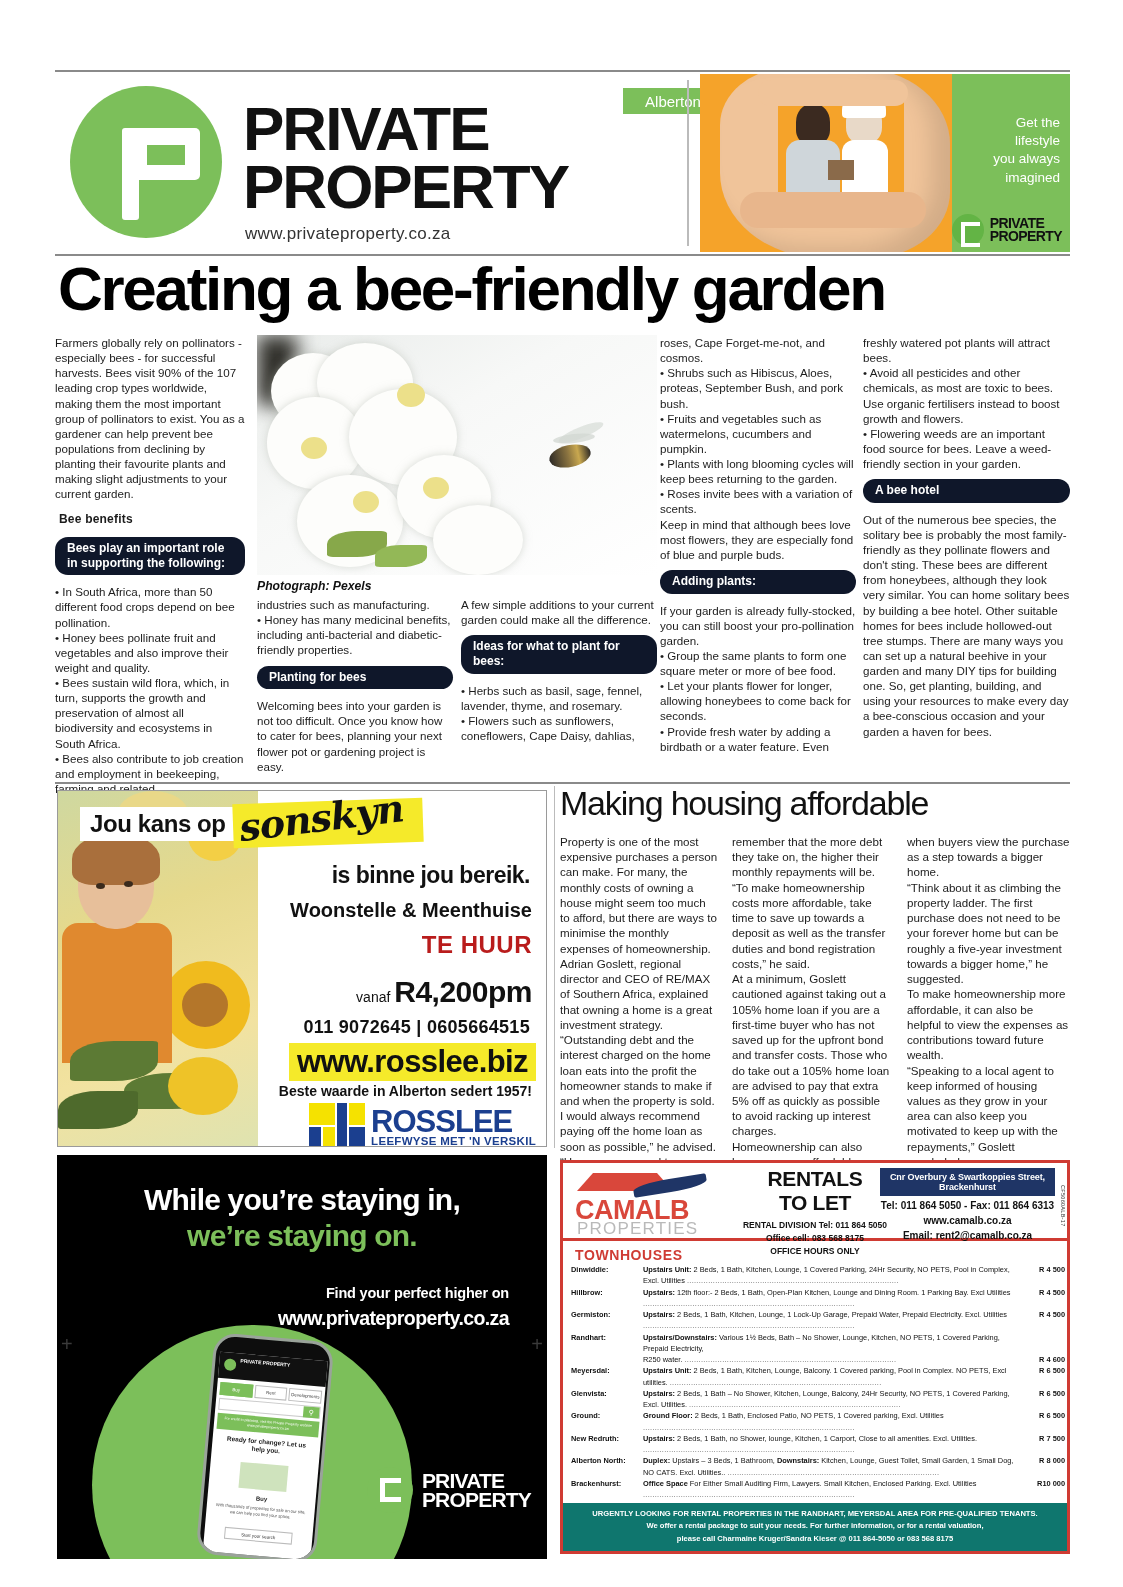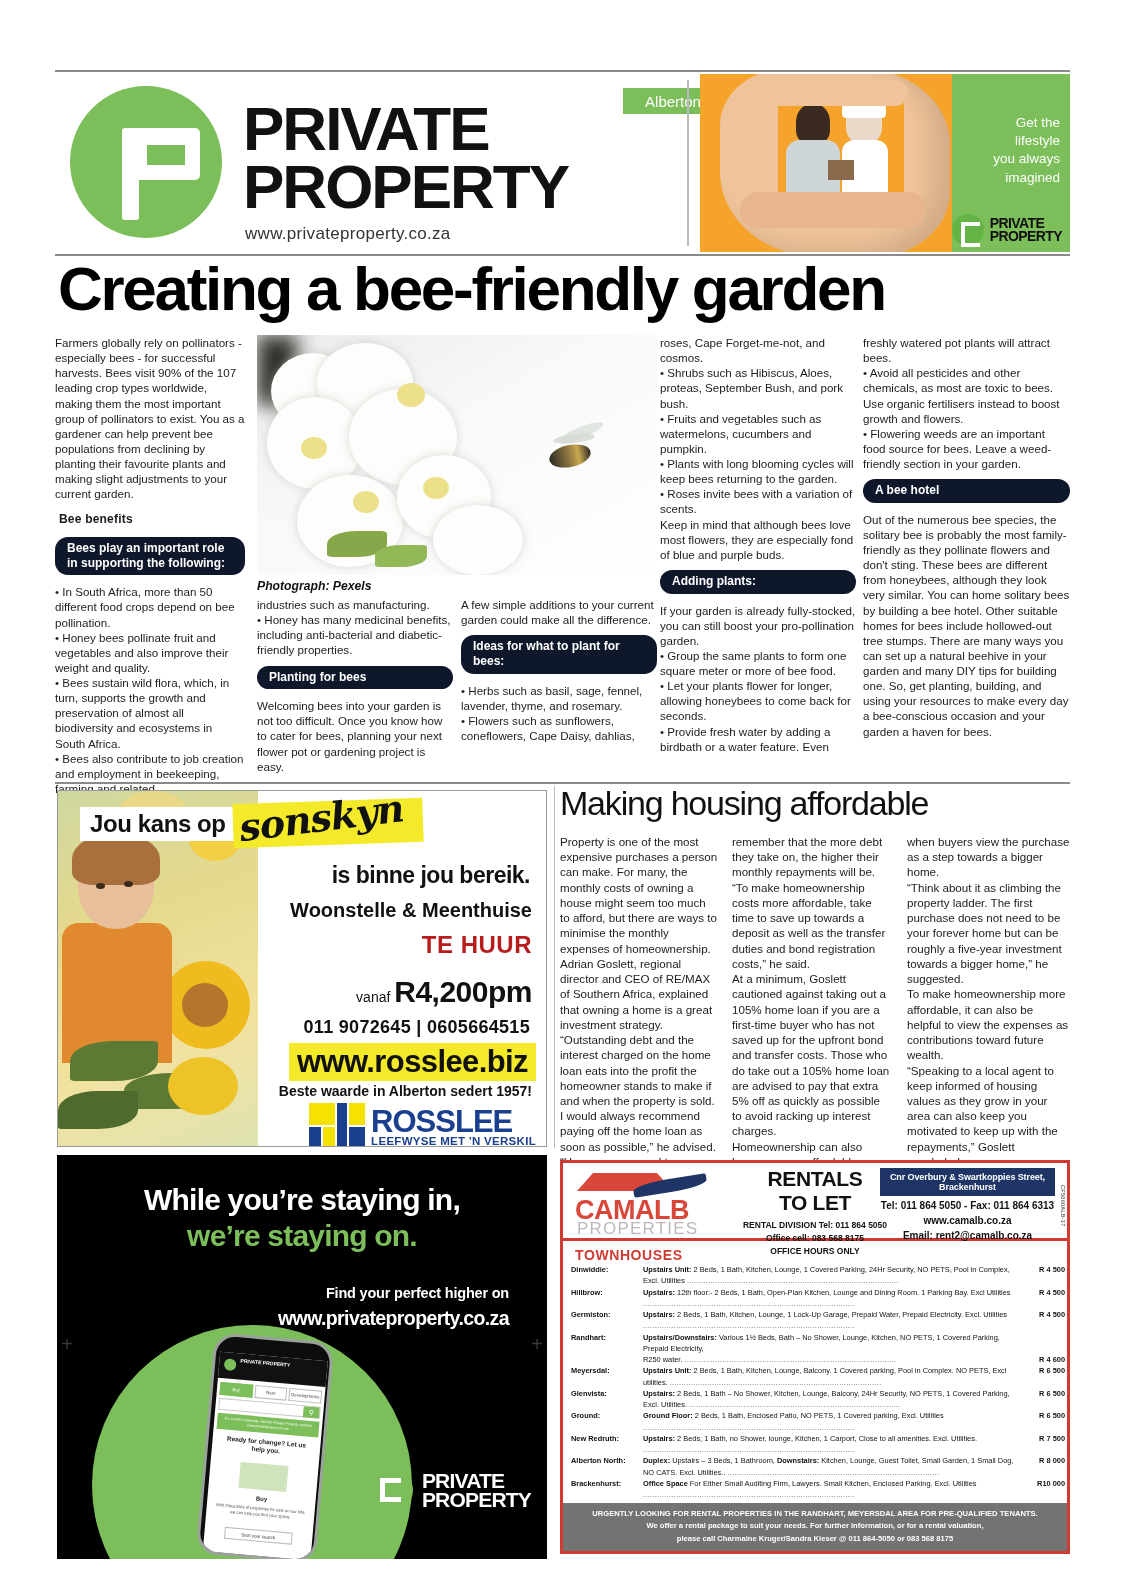--- a/index.html
+++ b/index.html
@@ -228,21 +228,21 @@
 
   .cm-section { font-size:14px; font-weight:bold; color:#cf3b33; letter-spacing:.6px; padding:2px 0 1px 6px;}
   .cm-table { position:absolute; left:6px; top:82px; width:496px; font-size:7.4px; color:#111;}
   .cm-row { display:flex; align-items:flex-start; line-height:1.52; }
   .cm-loc { width:74px; font-weight:bold; flex-shrink:0; padding-left:2px;}
   .cm-desc { flex:1; padding-right:2px;}
   .cm-desc b { font-weight:bold; }
   .cm-price { width:44px; text-align:right; font-weight:bold; flex-shrink:0;}
   .dots { color:#555; letter-spacing:.3px;}
   .cm-foot {
-    position:absolute; left:0; bottom:0; width:504px; background:#737373; color:#fff;
+    position:absolute; left:0; bottom:0; width:504px; background:#0f766e; color:#fff;
     text-align:center; font-size:7.6px; font-weight:bold; padding:5px 6px 6px; line-height:1.62;
   }
 </style>
 </head>
 <body>
 
 <div class="page">
 
   <div class="rule-top"></div>
 

